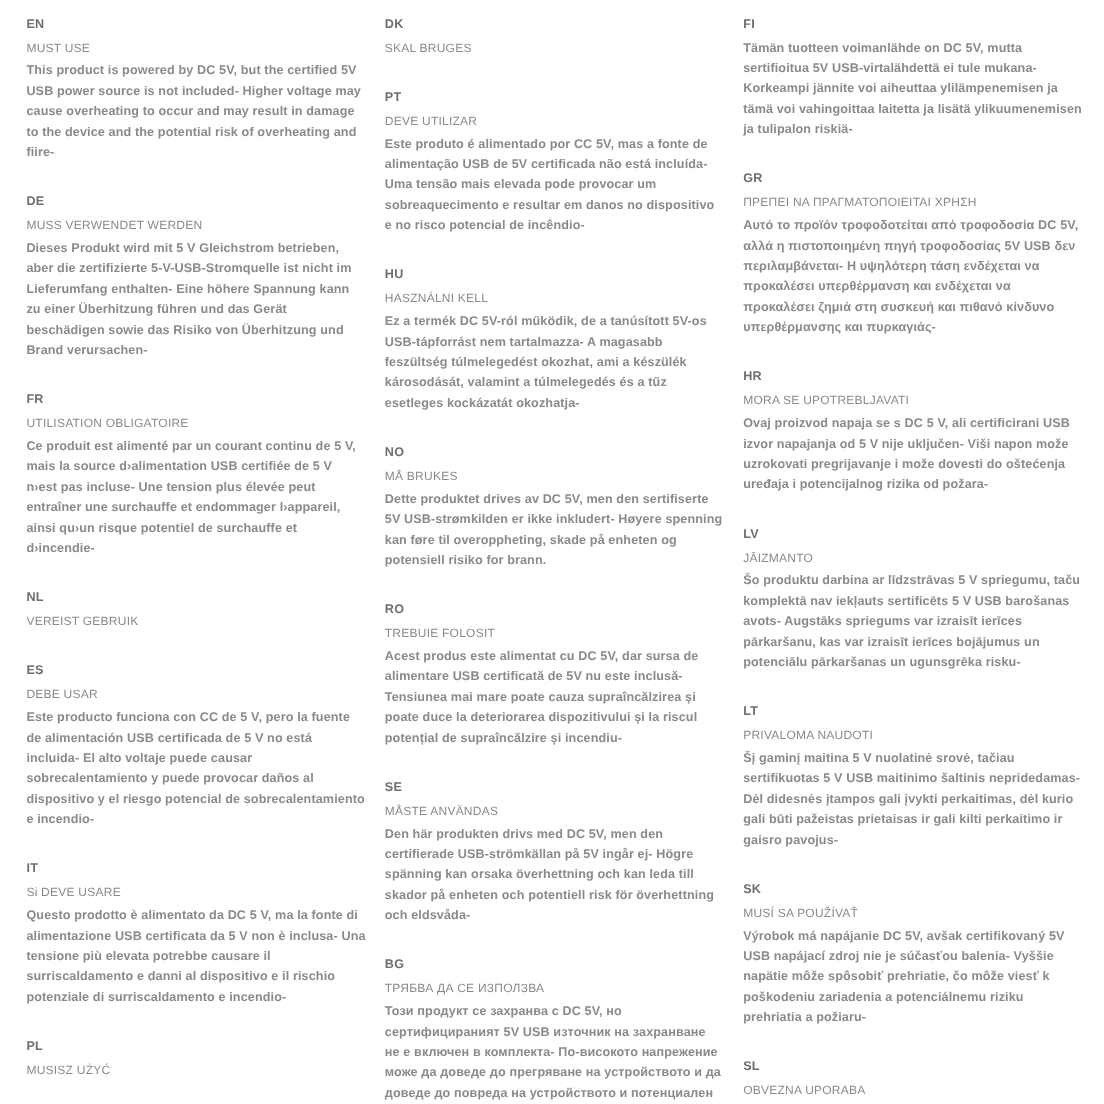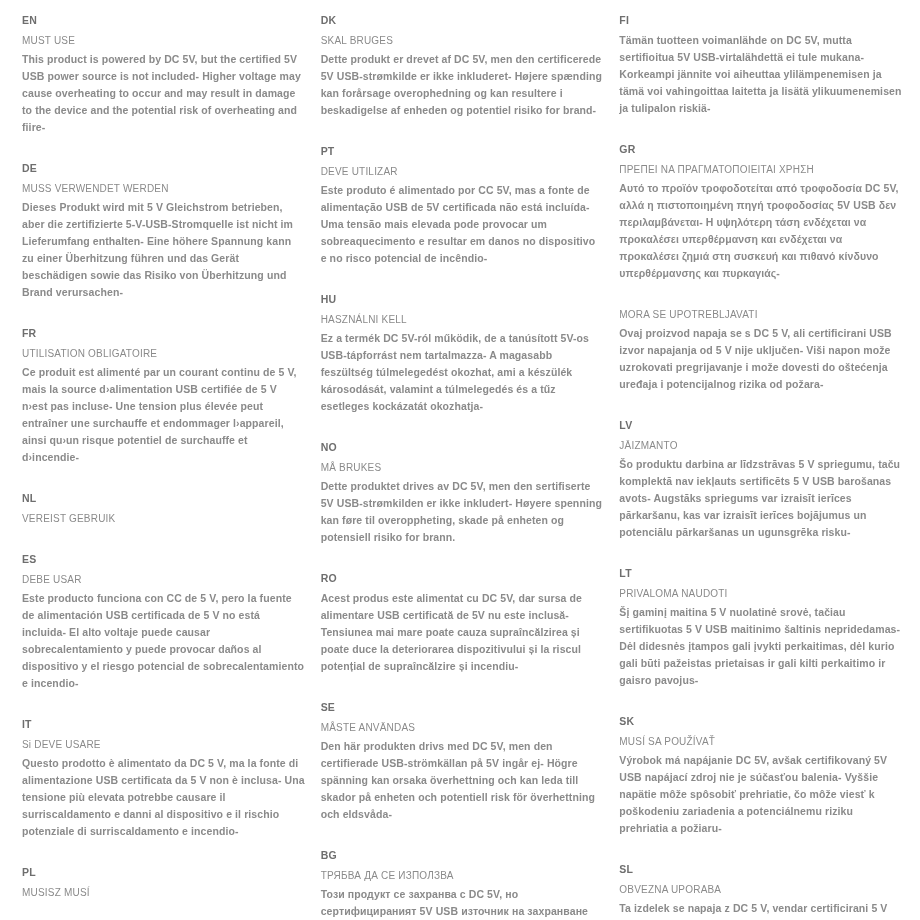--- a/index.html
+++ b/index.html
@@ -81,46 +81,46 @@
         <div class="title">DEBE USAR</div>
         <div class="body-text">Este producto funciona con CC de 5 V, pero la fuente de alimentación USB certificada de 5 V no está incluida- El alto voltaje puede causar sobrecalentamiento y puede provocar daños al dispositivo y el riesgo potencial de sobrecalentamiento e incendio-</div>
       </div>
       <div class="section">
         <div class="code">IT</div>
         <div class="title">Si DEVE USARE</div>
         <div class="body-text">Questo prodotto è alimentato da DC 5 V, ma la fonte di alimentazione USB certificata da 5 V non è inclusa- Una tensione più elevata potrebbe causare il surriscaldamento e danni al dispositivo e il rischio potenziale di surriscaldamento e incendio-</div>
       </div>
       <div class="section">
         <div class="code">PL</div>
-        <div class="title">MUSISZ MUSÍ</div>
+        <div class="title">MUSISZ UŻYĆ</div>
       </div>
     </div>
   <div class="column">
       <div class="section">
         <div class="code">DK</div>
         <div class="title">SKAL BRUGES</div>
-        <div class="body-text">Dette produkt er drevet af DC 5V, men den certificerede 5V USB-strømkilde er ikke inkluderet- Højere spænding kan forårsage overophedning og kan resultere i beskadigelse af enheden og potentiel risiko for brand-</div>
       </div>
       <div class="section">
         <div class="code">PT</div>
         <div class="title">DEVE UTILIZAR</div>
         <div class="body-text">Este produto é alimentado por CC 5V, mas a fonte de alimentação USB de 5V certificada não está incluída- Uma tensão mais elevada pode provocar um sobreaquecimento e resultar em danos no dispositivo e no risco potencial de incêndio-</div>
       </div>
       <div class="section">
         <div class="code">HU</div>
         <div class="title">HASZNÁLNI KELL</div>
         <div class="body-text">Ez a termék DC 5V-ról működik, de a tanúsított 5V-os USB-tápforrást nem tartalmazza- A magasabb feszültség túlmelegedést okozhat, ami a készülék károsodását, valamint a túlmelegedés és a tűz esetleges kockázatát okozhatja-</div>
       </div>
       <div class="section">
         <div class="code">NO</div>
         <div class="title">MÅ BRUKES</div>
         <div class="body-text">Dette produktet drives av DC 5V, men den sertifiserte 5V USB-strømkilden er ikke inkludert- Høyere spenning kan føre til overoppheting, skade på enheten og potensiell risiko for brann.</div>
       </div>
       <div class="section">
         <div class="code">RO</div>
+        <div class="title">TREBUIE FOLOSIT</div>
         <div class="body-text">Acest produs este alimentat cu DC 5V, dar sursa de alimentare USB certificată de 5V nu este inclusă- Tensiunea mai mare poate cauza supraîncălzirea și poate duce la deteriorarea dispozitivului și la riscul potențial de supraîncălzire și incendiu-</div>
       </div>
       <div class="section">
         <div class="code">SE</div>
         <div class="title">MÅSTE ANVÄNDAS</div>
         <div class="body-text">Den här produkten drivs med DC 5V, men den certifierade USB-strömkällan på 5V ingår ej- Högre spänning kan orsaka överhettning och kan leda till skador på enheten och potentiell risk för överhettning och eldsvåda-</div>
       </div>
       <div class="section">
         <div class="code">BG</div>
         <div class="title">ТРЯБВА ДА СЕ ИЗПОЛЗВА</div>
@@ -131,20 +131,21 @@
       <div class="section">
         <div class="code">FI</div>
         <div class="body-text">Tämän tuotteen voimanlähde on DC 5V, mutta sertifioitua 5V USB-virtalähdettä ei tule mukana- Korkeampi jännite voi aiheuttaa ylilämpenemisen ja tämä voi vahingoittaa laitetta ja lisätä ylikuumenemisen ja tulipalon riskiä-</div>
       </div>
       <div class="section">
         <div class="code">GR</div>
         <div class="title">ΠΡΕΠΕΙ ΝΑ ΠΡΑΓΜΑΤΟΠΟΙΕΙΤΑΙ ΧΡΗΣΗ</div>
         <div class="body-text">Αυτό το προϊόν τροφοδοτείται από τροφοδοσία DC 5V, αλλά η πιστοποιημένη πηγή τροφοδοσίας 5V USB δεν περιλαμβάνεται- Η υψηλότερη τάση ενδέχεται να προκαλέσει υπερθέρμανση και ενδέχεται να προκαλέσει ζημιά στη συσκευή και πιθανό κίνδυνο υπερθέρμανσης και πυρκαγιάς-</div>
       </div>
       <div class="section">
+        <div class="code">HR</div>
         <div class="title">MORA SE UPOTREBLJAVATI</div>
         <div class="body-text">Ovaj proizvod napaja se s DC 5 V, ali certificirani USB izvor napajanja od 5 V nije uključen- Viši napon može uzrokovati pregrijavanje i može dovesti do oštećenja uređaja i potencijalnog rizika od požara-</div>
       </div>
       <div class="section">
         <div class="code">LV</div>
         <div class="title">JĀIZMANTO</div>
         <div class="body-text">Šo produktu darbina ar līdzstrāvas 5 V spriegumu, taču komplektā nav iekļauts sertificēts 5 V USB barošanas avots- Augstāks spriegums var izraisīt ierīces pārkaršanu, kas var izraisīt ierīces bojājumus un potenciālu pārkaršanas un ugunsgrēka risku-</div>
       </div>
       <div class="section">
         <div class="code">LT</div>

